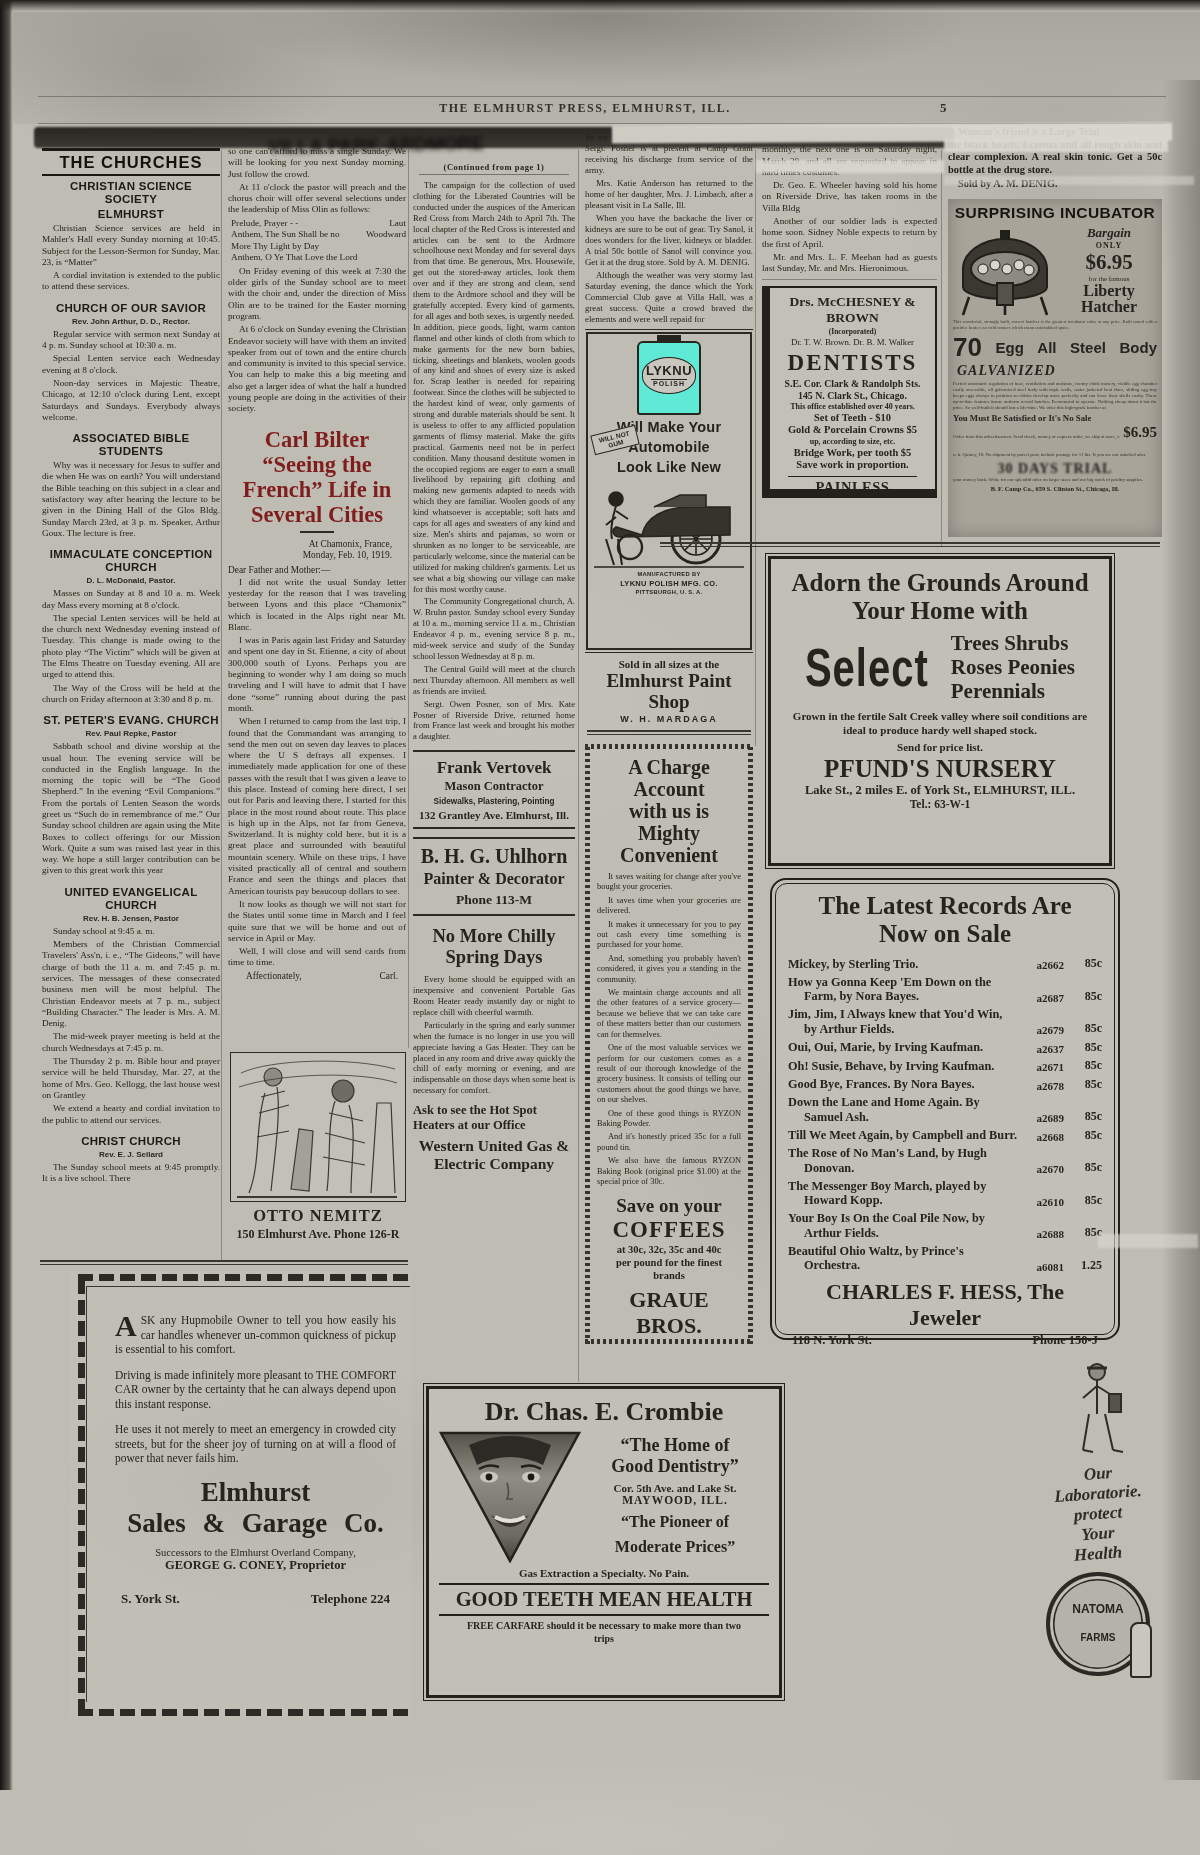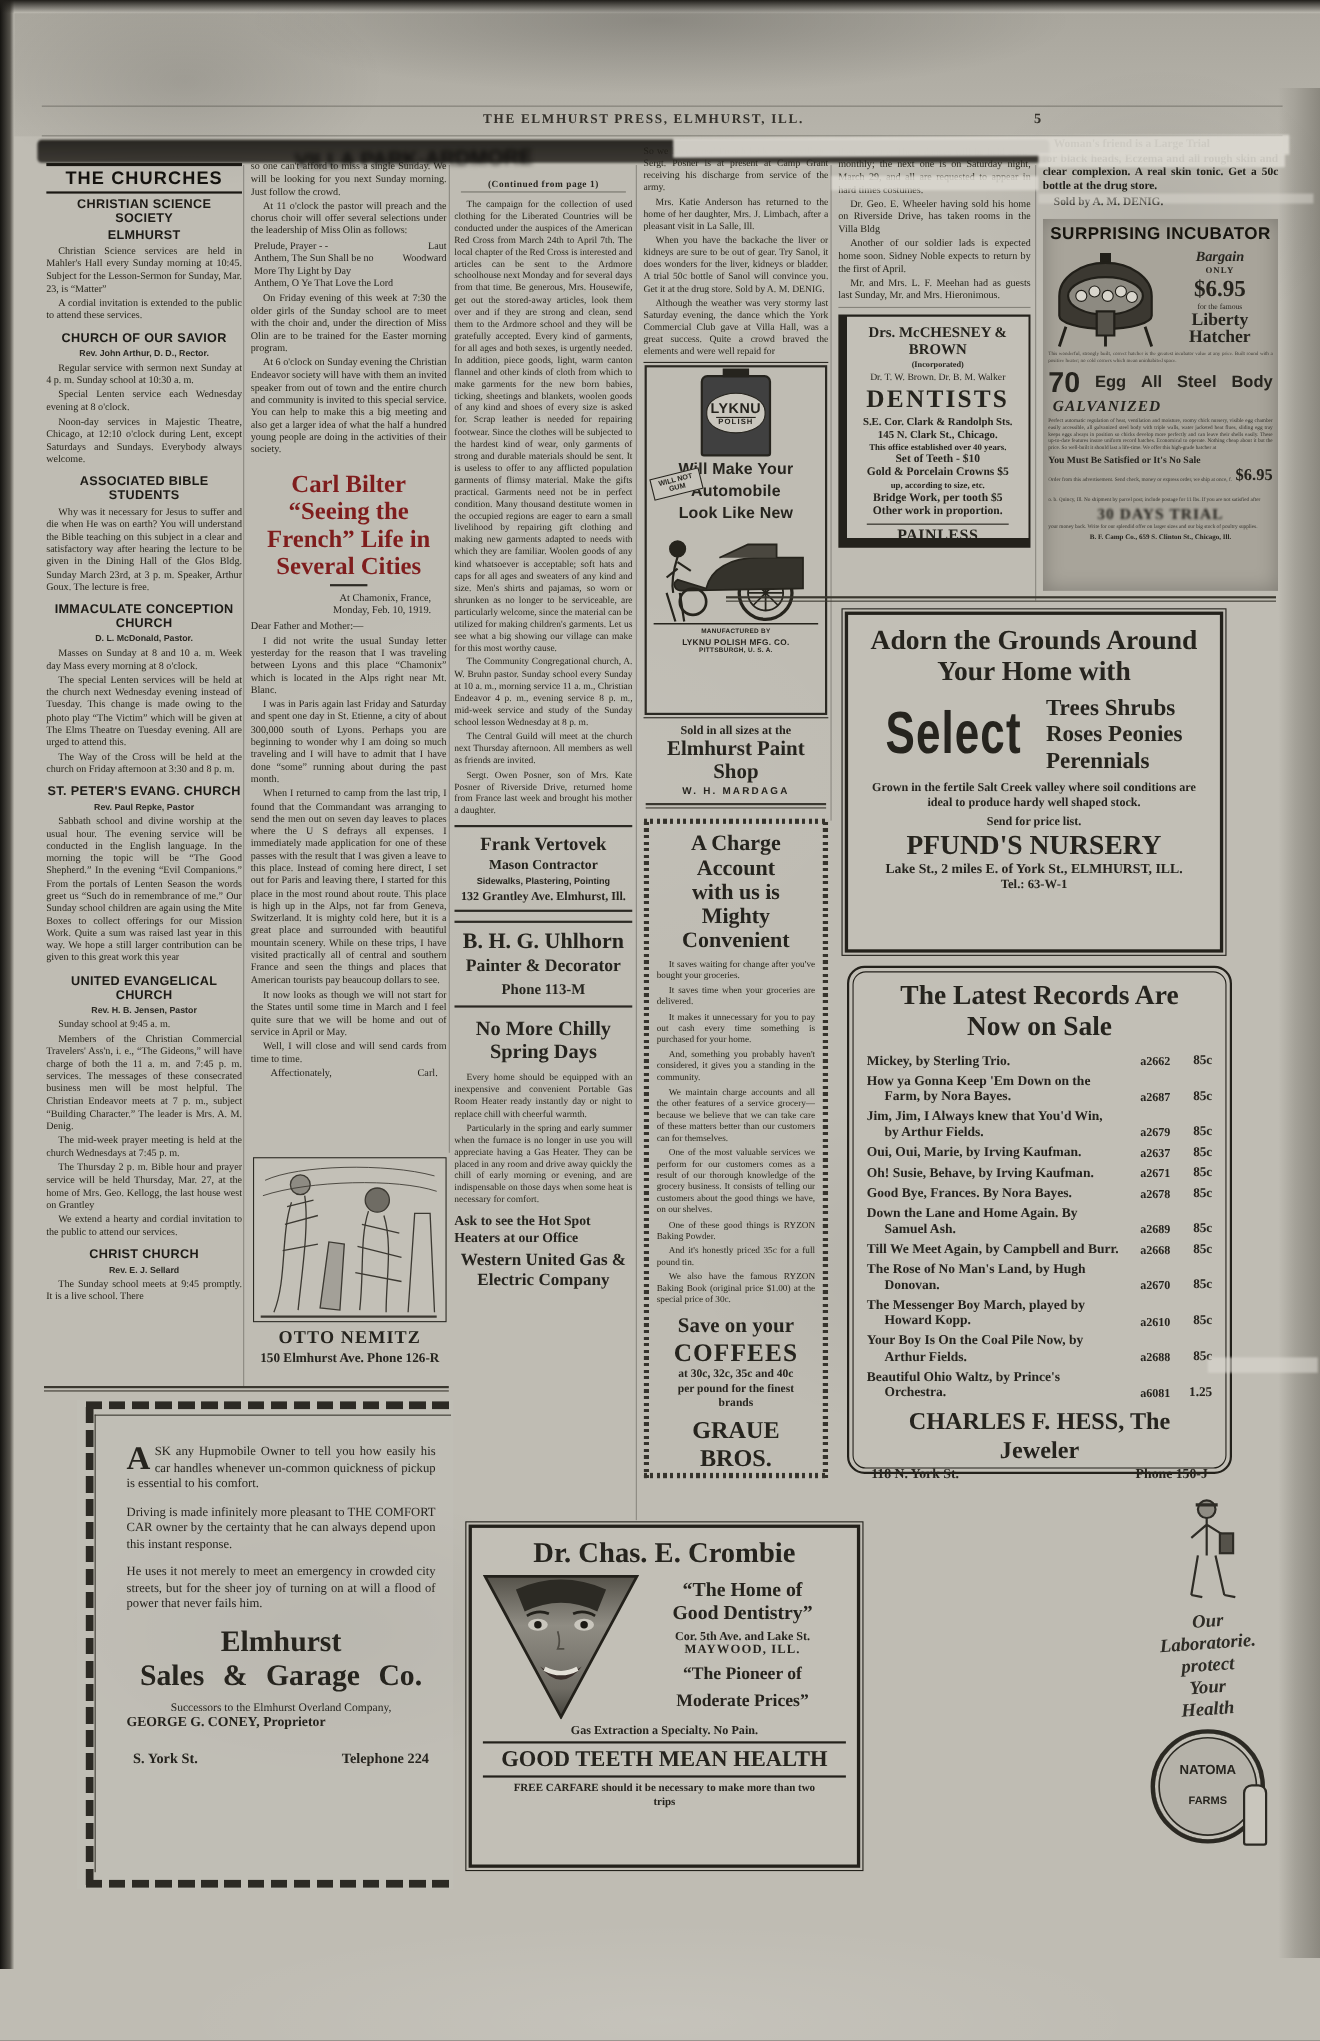--- a/index.html
+++ b/index.html
@@ -56,21 +56,21 @@
   .ad-n3{font-weight:bold;font-size:8.2px;margin-top:3px;font-family:"Liberation Sans",sans-serif}
   .ad-n4{font-weight:bold;font-size:11px;margin-top:3px}
   .uh1{font-weight:bold;font-size:20px;line-height:22px}
   .uh2{font-weight:bold;font-size:16px;margin-top:3px}
   .uh3{font-weight:bold;font-size:13.5px;margin-top:4px}
   .gashead{font-weight:bold;font-size:18.5px;line-height:21px;text-align:center;margin:10px 4px 6px}
   .gascta{font-weight:bold;font-size:12.5px;line-height:15px;margin:7px 0 4px}
   .gasco{font-weight:bold;font-size:15.5px;line-height:18px;text-align:center;margin-bottom:6px}
   
   .lyknu{border:2px solid #2b2923;outline:1px solid #2b2923;outline-offset:2px;margin:7px 1px 4px;padding:5px 3px;height:318px;overflow:hidden;text-align:center;position:relative}
-  .bottle{width:64px;height:74px;margin:2px auto 0;border:2px solid #26241e;border-radius:6px 6px 3px 3px;position:relative;background:#404040}
+  .bottle{width:64px;height:74px;margin:2px auto 0;border:2px solid #26241e;border-radius:6px 6px 3px 3px;position:relative;background:#5eead4}
   .bottle .cap{position:absolute;left:18px;top:-8px;width:24px;height:8px;background:#26241e}
   .bottle .lbl{position:absolute;left:3px;top:14px;right:3px;border:1.5px solid #26241e;border-radius:50%/46%;padding:5px 0 6px;background:#c9c6bd}
   .lbl .b1{font-family:"Liberation Sans",sans-serif;font-weight:bold;font-size:13px;letter-spacing:.5px}
   .lbl .b2{font-family:"Liberation Sans",sans-serif;font-weight:bold;font-size:7px;letter-spacing:1px;border-top:1px solid #26241e;margin:1px 8px 0}
   .nogum{position:absolute;left:4px;top:96px;width:46px;border:1px solid #26241e;transform:rotate(-14deg);font-family:"Liberation Sans",sans-serif;font-weight:bold;font-size:6.5px;padding:2px 0;background:#c5c2b9}
   .slogan{font-family:"Liberation Sans",sans-serif;font-weight:bold;font-size:14.5px;line-height:16px;margin-top:4px;letter-spacing:.2px}
   .mfr{font-family:"Liberation Sans",sans-serif;font-weight:bold;font-size:5.8px;line-height:7px;letter-spacing:.3px;margin-top:2px}
   .soldline{font-weight:bold;font-size:11px;text-align:center;margin-top:8px}
   .shopname{font-weight:bold;font-size:19px;text-align:center;line-height:21px}
   .shopowner{font-family:"Liberation Sans",sans-serif;font-weight:bold;font-size:9px;letter-spacing:2px;text-align:center;margin-top:2px}
@@ -140,21 +140,21 @@
   
   .hup{z-index:2;background:rgba(196,193,184,.4)}
   .hup .in{position:absolute;left:16px;top:14px;right:2px;bottom:16px;border-left:1px solid #3a372f;border-top:1px solid #3a372f;padding:26px 14px 6px 28px}
   .chain-h{position:absolute;left:8px;right:0;height:7px;background:repeating-linear-gradient(90deg,#2c2a24 0 15px,rgba(0,0,0,0) 15px 21px)}
   .chain-v{position:absolute;left:8px;top:4px;bottom:4px;width:7px;background:repeating-linear-gradient(0deg,#2c2a24 0 15px,rgba(0,0,0,0) 15px 21px)}
   .hup p{font-size:11.5px;line-height:14.5px;text-align:justify;margin-bottom:11px}
   .drop{float:left;font-weight:bold;font-size:30px;line-height:26px;padding-right:4px}
   .hupn1{font-weight:bold;font-size:27px;text-align:center;margin-top:2px}
   .hupn2{font-weight:bold;font-size:27px;text-align:center;word-spacing:10px}
   .hupsucc{font-size:10.5px;text-align:center;margin-top:8px}
-  .hupprop{font-weight:bold;font-size:12.5px;}
+  .hupprop{font-weight:bold;font-size:12.5px;text-align:center}
   .huprow{display:flex;justify-content:space-between;font-weight:bold;font-size:13px;margin-top:18px;padding:0 6px}
   
   .nemitz{z-index:2;text-align:center}
   .nframe{border:1.5px solid #2c2a24;height:150px;overflow:hidden;background:#c3c0b7}
   .nname{font-weight:bold;font-size:16.5px;letter-spacing:1px;margin-top:4px}
   .naddr{font-weight:bold;font-size:12px;margin-top:1px}
   
   .crom{border:3px solid #23211b;outline:1px solid #23211b;outline-offset:2px;background:#c2bfb6;padding:8px 10px 1px;z-index:2}
   .cromname{font-weight:bold;font-size:26px;text-align:center}
   .cromrow{display:flex;margin-top:4px}
@@ -414,21 +414,21 @@
       <div class="inc">(Incorporated)</div>
       <div class="docs">Dr. T. W. Brown.      Dr. B. M. Walker</div>
       <div class="big">DENTISTS</div>
       <div class="a">S.E. Cor. Clark &amp; Randolph Sts.</div>
       <div class="a">145 N. Clark St., Chicago.</div>
       <div class="e">This office established over 40 years.</div>
       <div class="pr">Set of Teeth         -         $10</div>
       <div class="pr">Gold &amp; Porcelain Crowns $5</div>
       <div class="e">up, according to size, etc.</div>
       <div class="pr">Bridge Work, per tooth $5</div>
-      <div class="pr">Other work in proportion.</div>
+      <div class="pr">Save work in proportion.</div>
       <div class="ex">PAINLESS  EXTRACTING</div>
 
     </div>
   </div>
 
   <div class="col c6" style="left:948px;top:126px;width:214px;height:424px">
     <p class="bt" style="text-indent:10px;margin-bottom:0">Woman's friend is a Large Trial</p>
     <p class="bt" style="text-indent:0">for black heads, Eczema and all rough skin and clear complexion.  A real skin tonic.  Get a 50c bottle at the drug store.</p>
     <p class="bt" style="text-indent:10px">Sold by A. M. DENIG.</p>
 

